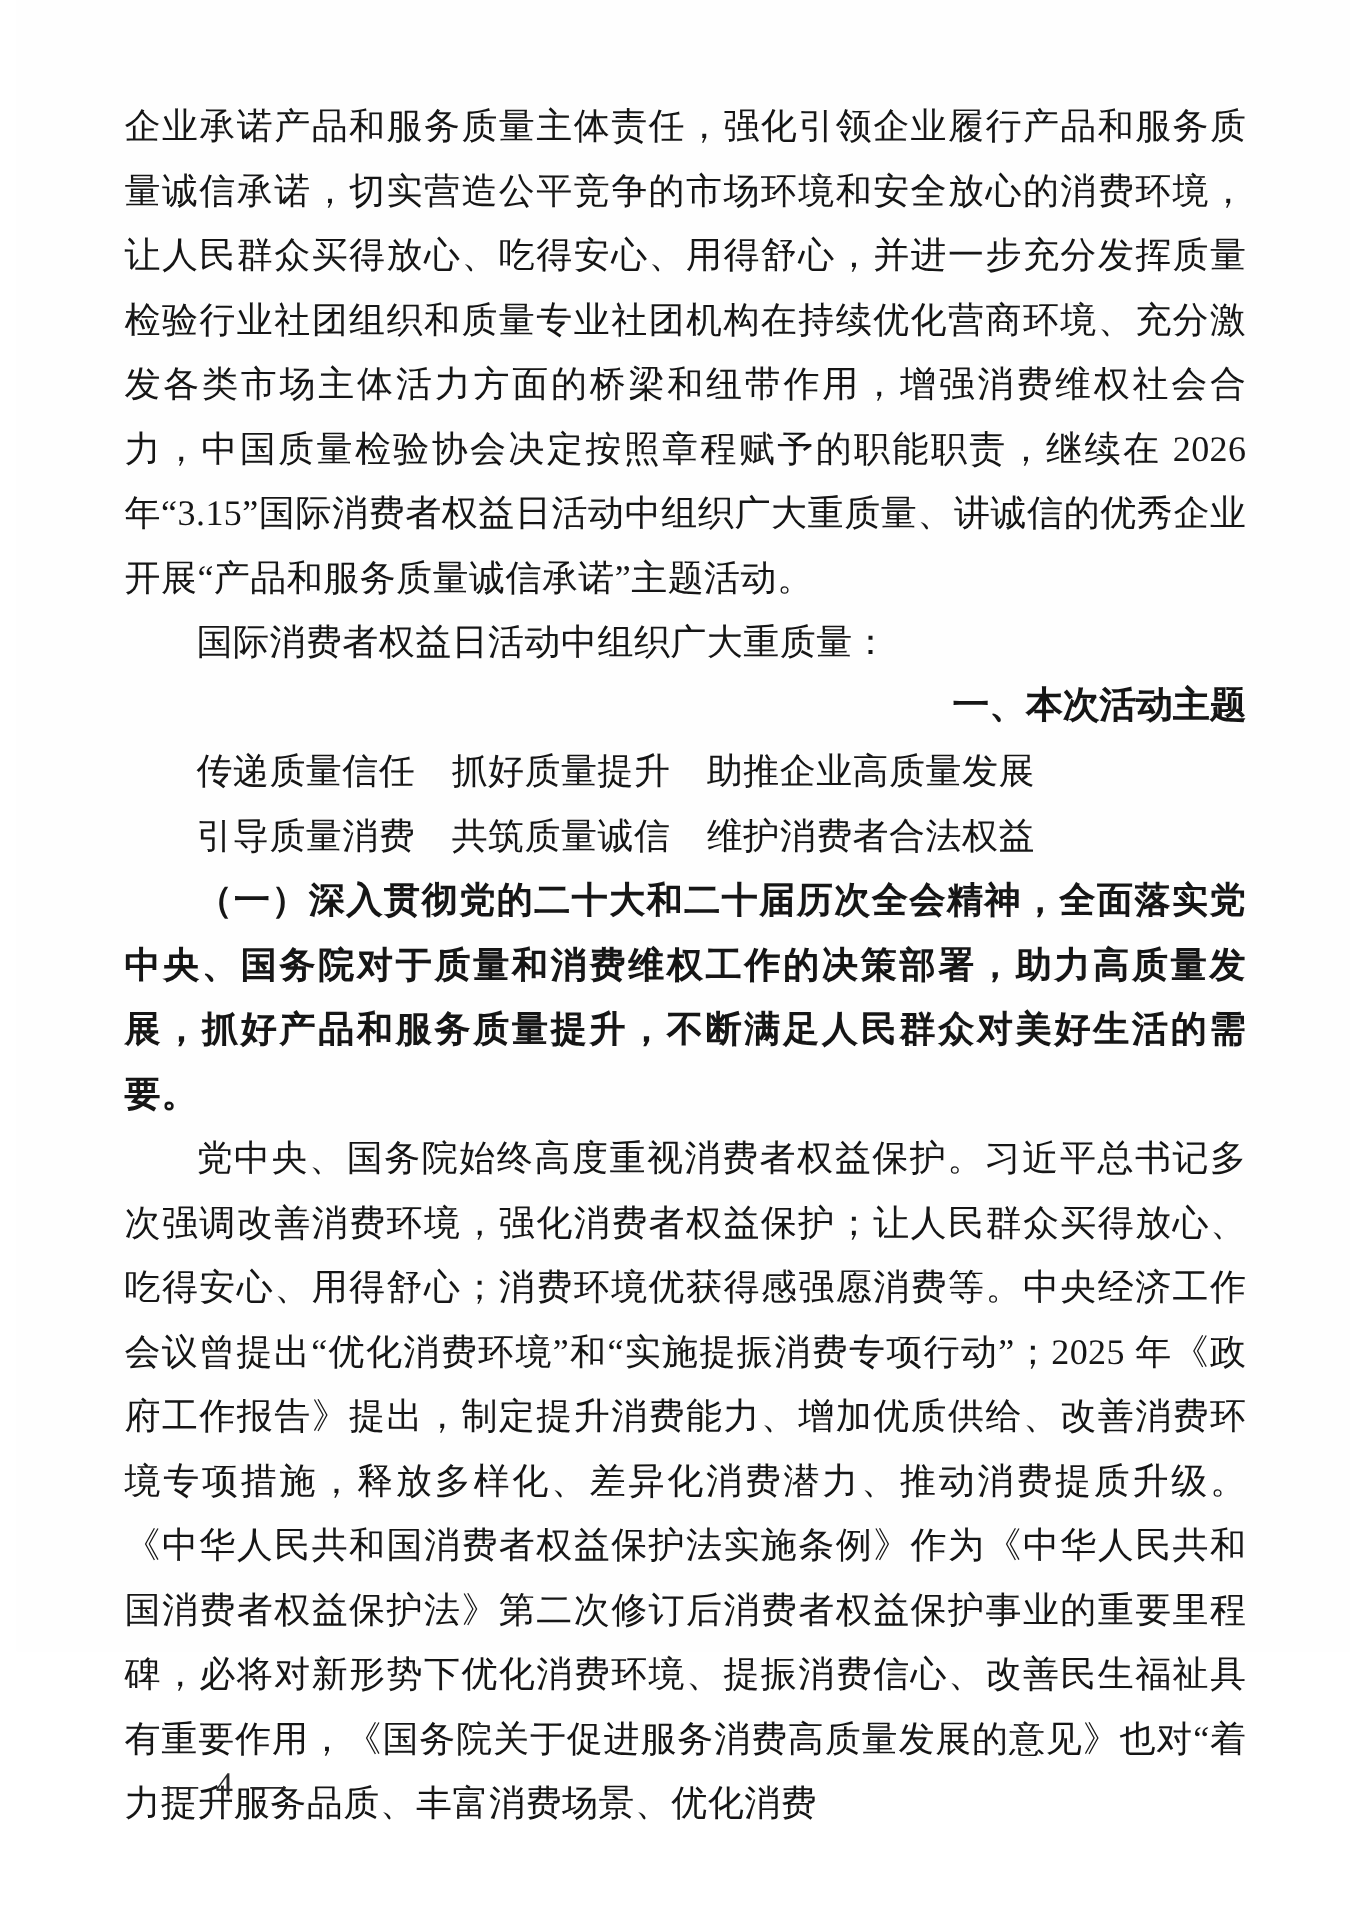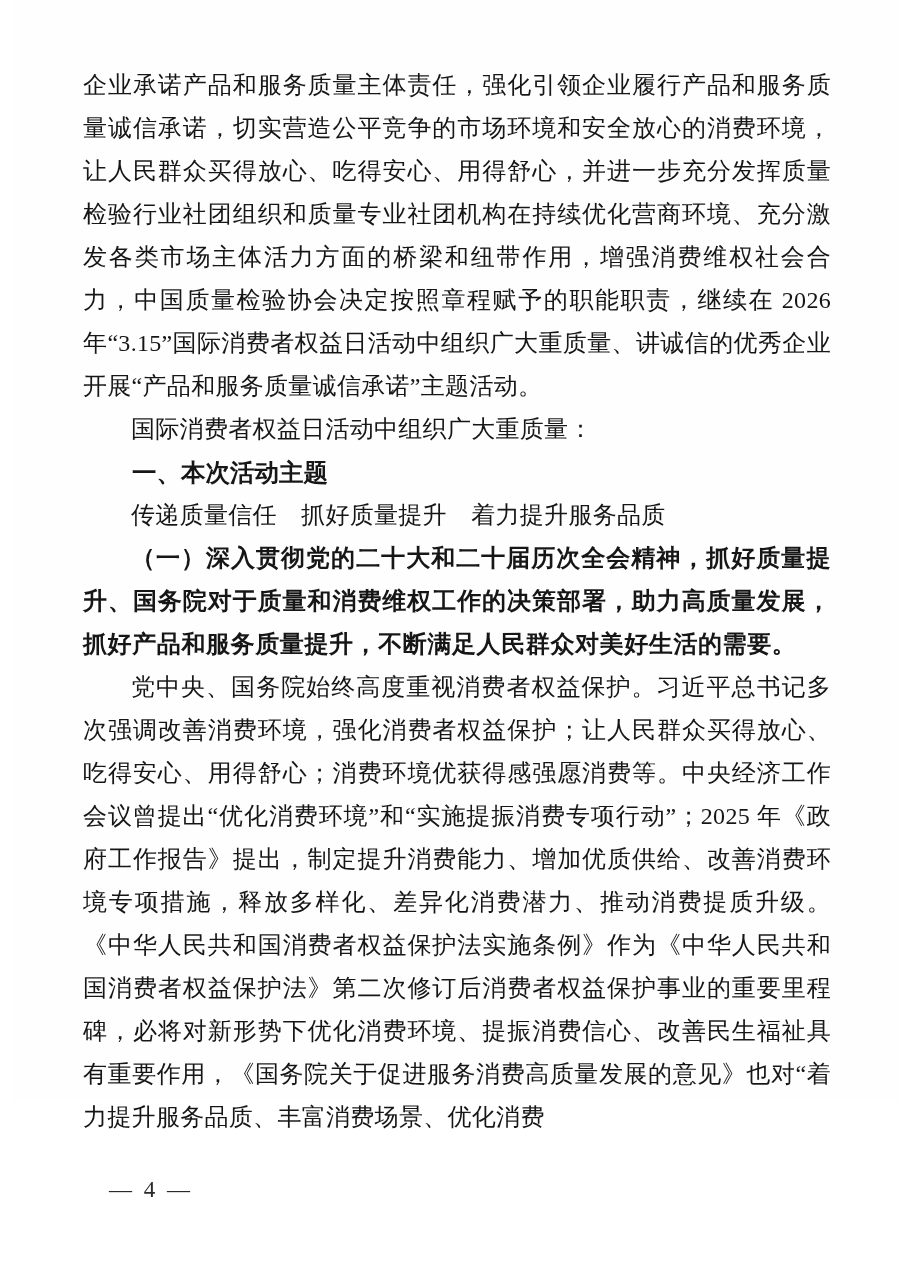--- a/index.html
+++ b/index.html
@@ -37,25 +37,25 @@
     text-indent: 2em;
     letter-spacing: 0.3px;
     word-break: break-all;
   }
   .para.no-indent {
     text-indent: 0;
   }
   .heading {
     margin: 0;
     text-indent: 2em;
-    font-family: Liberation Serif, serif;
+    font-family: Liberation Mono, monospace;
     font-weight: 700;
     font-size: 24.5px;
     line-height: 43px;
-    text-align: left;
+    text-align: right;
   }
   .theme {
     margin: 0;
     text-indent: 2em;
     text-align: left;
     letter-spacing: 0.3px;
   }
   .emphasis {
     font-weight: 700;
     letter-spacing: 0.6px;
@@ -76,25 +76,26 @@
 <div class="page">
 
   <div class="doc">
 
     <p class="para no-indent">企业承诺产品和服务质量主体责任，强化引领企业履行产品和服务质量诚信承诺，切实营造公平竞争的市场环境和安全放心的消费环境，让人民群众买得放心、吃得安心、用得舒心，并进一步充分发挥质量检验行业社团组织和质量专业社团机构在持续优化营商环境、充分激发各类市场主体活力方面的桥梁和纽带作用，增强消费维权社会合力，中国质量检验协会决定按照章程赋予的职能职责，继续在 2026 年“3.15”国际消费者权益日活动中组织广大重质量、讲诚信的优秀企业开展“产品和服务质量诚信承诺”主题活动。</p>
 
     <p class="para">国际消费者权益日活动中组织广大重质量：</p>
 
     <h3 class="heading">一、本次活动主题</h3>
 
-    <p class="theme">传递质量信任　抓好质量提升　着力提升服务品质</p>
+    <p class="theme">传递质量信任　抓好质量提升　助推企业高质量发展</p>
+
+    <p class="theme">引导质量消费　共筑质量诚信　维护消费者合法权益</p>
 
 
-
-    <p class="para emphasis">（一）深入贯彻党的二十大和二十届历次全会精神，抓好质量提升、国务院对于质量和消费维权工作的决策部署，助力高质量发展，抓好产品和服务质量提升，不断满足人民群众对美好生活的需要。</p>
+    <p class="para emphasis">（一）深入贯彻党的二十大和二十届历次全会精神，全面落实党中央、国务院对于质量和消费维权工作的决策部署，助力高质量发展，抓好产品和服务质量提升，不断满足人民群众对美好生活的需要。</p>
 
     <p class="para">党中央、国务院始终高度重视消费者权益保护。习近平总书记多次强调改善消费环境，强化消费者权益保护；让人民群众买得放心、吃得安心、用得舒心；消费环境优获得感强愿消费等。中央经济工作会议曾提出“优化消费环境”和“实施提振消费专项行动”；2025 年《政府工作报告》提出，制定提升消费能力、增加优质供给、改善消费环境专项措施，释放多样化、差异化消费潜力、推动消费提质升级。《中华人民共和国消费者权益保护法实施条例》作为《中华人民共和国消费者权益保护法》第二次修订后消费者权益保护事业的重要里程碑，必将对新形势下优化消费环境、提振消费信心、改善民生福祉具有重要作用，《国务院关于促进服务消费高质量发展的意见》也对“着力提升服务品质、丰富消费场景、优化消费</p>
 
   </div>
 
   <div class="page-number">— 4 —</div>
 
 </div>
 
 </body></html>

